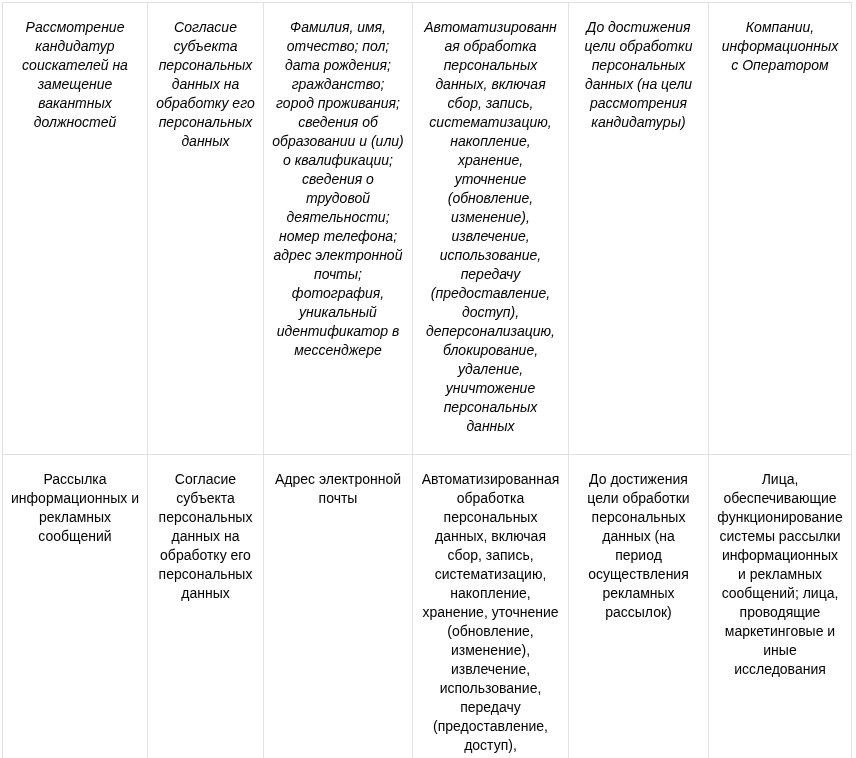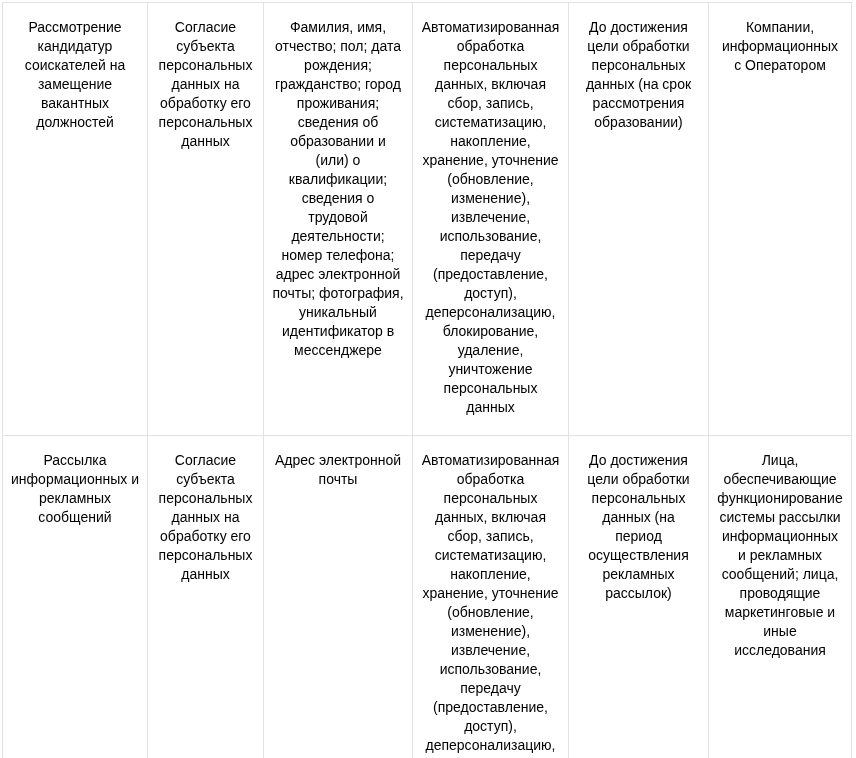--- a/index.html
+++ b/index.html
@@ -24,42 +24,42 @@
   table.pd-table td {
     border: 1px solid #e2e2e2;
     vertical-align: top;
     text-align: center;
     font-size: 14px;
     line-height: 19px;
     padding: 15px 8px 18px 8px;
     color: #000000;
     word-wrap: break-word;
   }
-  tr.row-candidates { height: 433px; }
+  tr.row-candidates { height: 433px; font-style: italic; }
   tr.row-mailing { height: 325px; }
 </style>
 </head>
 <body>
 
 <table class="pd-table">
   <colgroup>
     <col style="width:145px">
     <col style="width:116px">
     <col style="width:149px">
     <col style="width:156px">
     <col style="width:140px">
     <col style="width:143px">
   </colgroup>
   <tbody>
     <tr class="row-candidates">
       <td>Рассмотрение кандидатур соискателей на замещение вакантных должностей</td>
       <td>Согласие субъекта персональных данных на обработку его персональных данных</td>
       <td>Фамилия, имя, отчество; пол; дата рождения; гражданство; город проживания; сведения об образовании и (или) о квалификации; сведения о трудовой деятельности; номер телефона; адрес электронной почты; фотография, уникальный идентификатор в мессенджере</td>
       <td>Автоматизированная обработка персональных данных, включая сбор, запись, систематизацию, накопление, хранение, уточнение (обновление, изменение), извлечение, использование, передачу (предоставление, доступ), деперсонализацию, блокирование, удаление, уничтожение персональных данных</td>
-      <td>До достижения цели обработки персональных данных (на срок рассмотрения образовании)</td>
+      <td>До достижения цели обработки персональных данных (на цели рассмотрения кандидатуры)</td>
       <td>Компании, информационных с Оператором</td>
     </tr>
     <tr class="row-mailing">
       <td>Рассылка информационных и рекламных сообщений</td>
       <td>Согласие субъекта персональных данных на обработку его персональных данных</td>
       <td>Адрес электронной почты</td>
       <td>Автоматизированная обработка персональных данных, включая сбор, запись, систематизацию, накопление, хранение, уточнение (обновление, изменение), извлечение, использование, передачу (предоставление, доступ), деперсонализацию,</td>
       <td>До достижения цели обработки персональных данных (на период осуществления рекламных рассылок)</td>
       <td>Лица, обеспечивающие функционирование системы рассылки информационных и рекламных сообщений; лица, проводящие маркетинговые и иные исследования</td>
     </tr>

